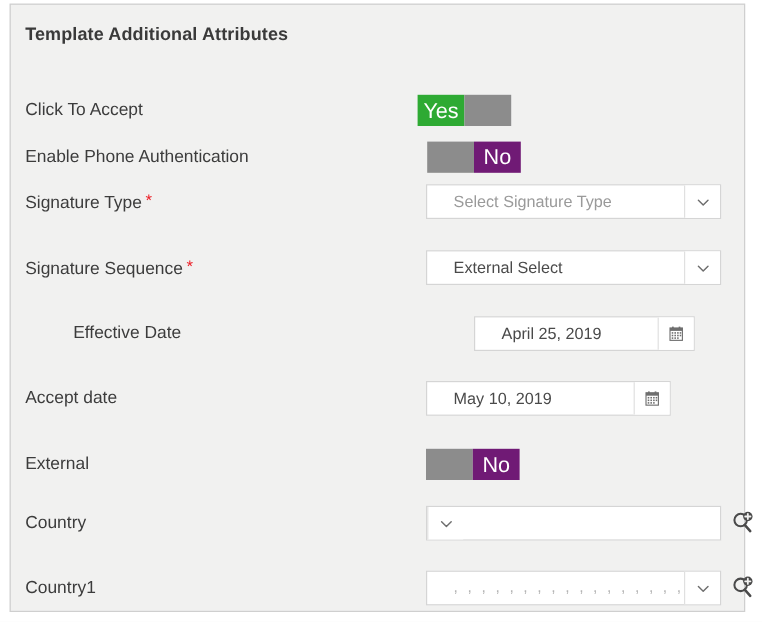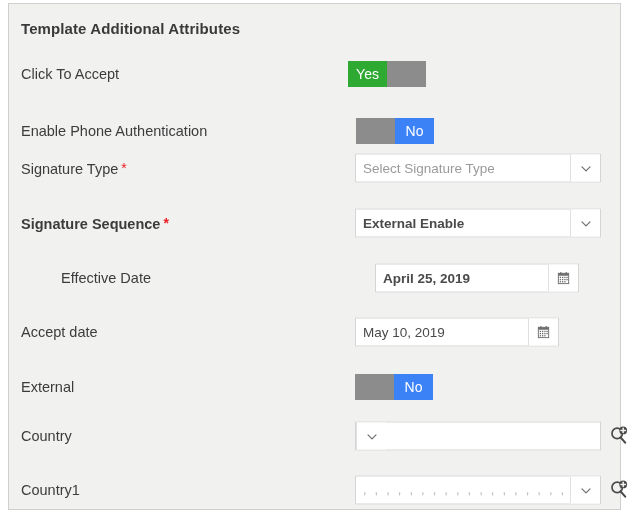--- a/index.html
+++ b/index.html
@@ -69,45 +69,45 @@
     height: 26px;
     display: flex;
     cursor: pointer;
     box-sizing: border-box;
   }
   .toggle .seg {
     height: 100%;
     display: flex;
     align-items: center;
     justify-content: center;
-    font-size: 14px;
+    font-size: 18px;
     color: #ffffff;
     box-sizing: border-box;
   }
   .toggle .on-seg { width: 39px; background: #2eaa33; }
-  .toggle .off-seg { width: 39px; background: #3b82f6; }
+  .toggle .off-seg { width: 39px; background: #701a75; }
   .toggle .blank { width: 39px; background: #8c8c8c; }
 
   
   .field {
     position: absolute;
     top: 50%;
     transform: translateY(-50%);
     height: 29px;
     background: #ffffff;
     border: 1px solid #d5d5d5;
     box-sizing: border-box;
     display: flex;
     align-items: stretch;
   }
   .field .value {
     flex: 1;
     display: flex;
     align-items: center;
-    padding-left: 7px;
+    padding-left: 22px;
     font-size: 13.5px;
     color: #4a4a4a;
     white-space: nowrap;
     overflow: hidden;
   }
   .field .value.placeholder { color: #9a9a9a; }
   .field .value.dots {
     color: #b5b5b5;
     letter-spacing: 2.2px;
     font-size: 13px;
@@ -143,21 +143,21 @@
   }
   .lookup svg { display: block; }
 </style>
 </head>
 <body>
 
 <div id="panel">
 
   <div id="panel-title">Template Additional Attributes</div>
 
-  <div class="row" style="top:47px;">
+  <div class="row" style="top:65px;">
     <div class="row-label">
       <span>Click To Accept</span>
     </div>
     <div class="toggle" style="left:339px;">
       <div class="seg on-seg">Yes</div>
       <div class="seg blank"></div>
     </div>
   </div>
 
   <div class="row" style="top:104px;">
@@ -179,41 +179,41 @@
       <div class="btn">
         <span class="chev">
           <svg viewBox="0 0 12 12" width="12" height="12" aria-hidden="true">
             <path d="M2 4.3 L6 8.3 L10 4.3" fill="none" stroke="#6e6e6e" stroke-width="1.2" stroke-linecap="round" stroke-linejoin="round"></path>
           </svg>
         </span>
       </div>
     </div>
   </div>
 
-  <div class="row" style="top:196px;font-weight:bold;">
+  <div class="row" style="top:196px;">
     <div class="row-label">
       <span>Signature Sequence</span><span class="req">*</span>
     </div>
     <div class="field" style="left:346px; width:246px;">
-      <div class="value">External Enable</div>
+      <div class="value">External Select</div>
       <div class="btn">
         <span class="chev">
           <svg viewBox="0 0 12 12" width="12" height="12" aria-hidden="true">
             <path d="M2 4.3 L6 8.3 L10 4.3" fill="none" stroke="#6e6e6e" stroke-width="1.2" stroke-linecap="round" stroke-linejoin="round"></path>
           </svg>
         </span>
       </div>
     </div>
   </div>
 
   <div class="row" style="top:251px;margin-left:40px;">
     <div class="row-label">
       <span>Effective Date</span>
     </div>
-    <div class="field" style="left:326px; width:204px;font-weight:bold;">
+    <div class="field" style="left:346px; width:184px;">
       <div class="value">April 25, 2019</div>
       <div class="btn">
         <svg class="cal" viewBox="0 0 16 16" width="15" height="15" aria-hidden="true">
           <rect x="2.5" y="3" width="11" height="11" fill="none" stroke="#6e6e6e" stroke-width="1"></rect>
           <rect x="2.5" y="3" width="11" height="2.6" fill="#6e6e6e"></rect>
           <rect x="4.3" y="1.8" width="1.5" height="2" fill="#6e6e6e"></rect>
           <rect x="10.2" y="1.8" width="1.5" height="2" fill="#6e6e6e"></rect>
           <g fill="#6e6e6e">
             <rect x="4" y="6.7" width="1.4" height="1.4"></rect>
             <rect x="6.4" y="6.7" width="1.4" height="1.4"></rect>

